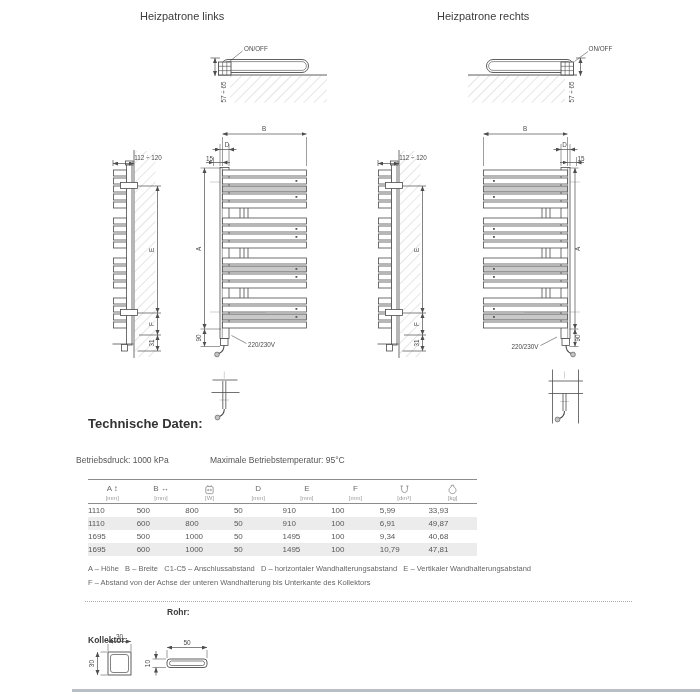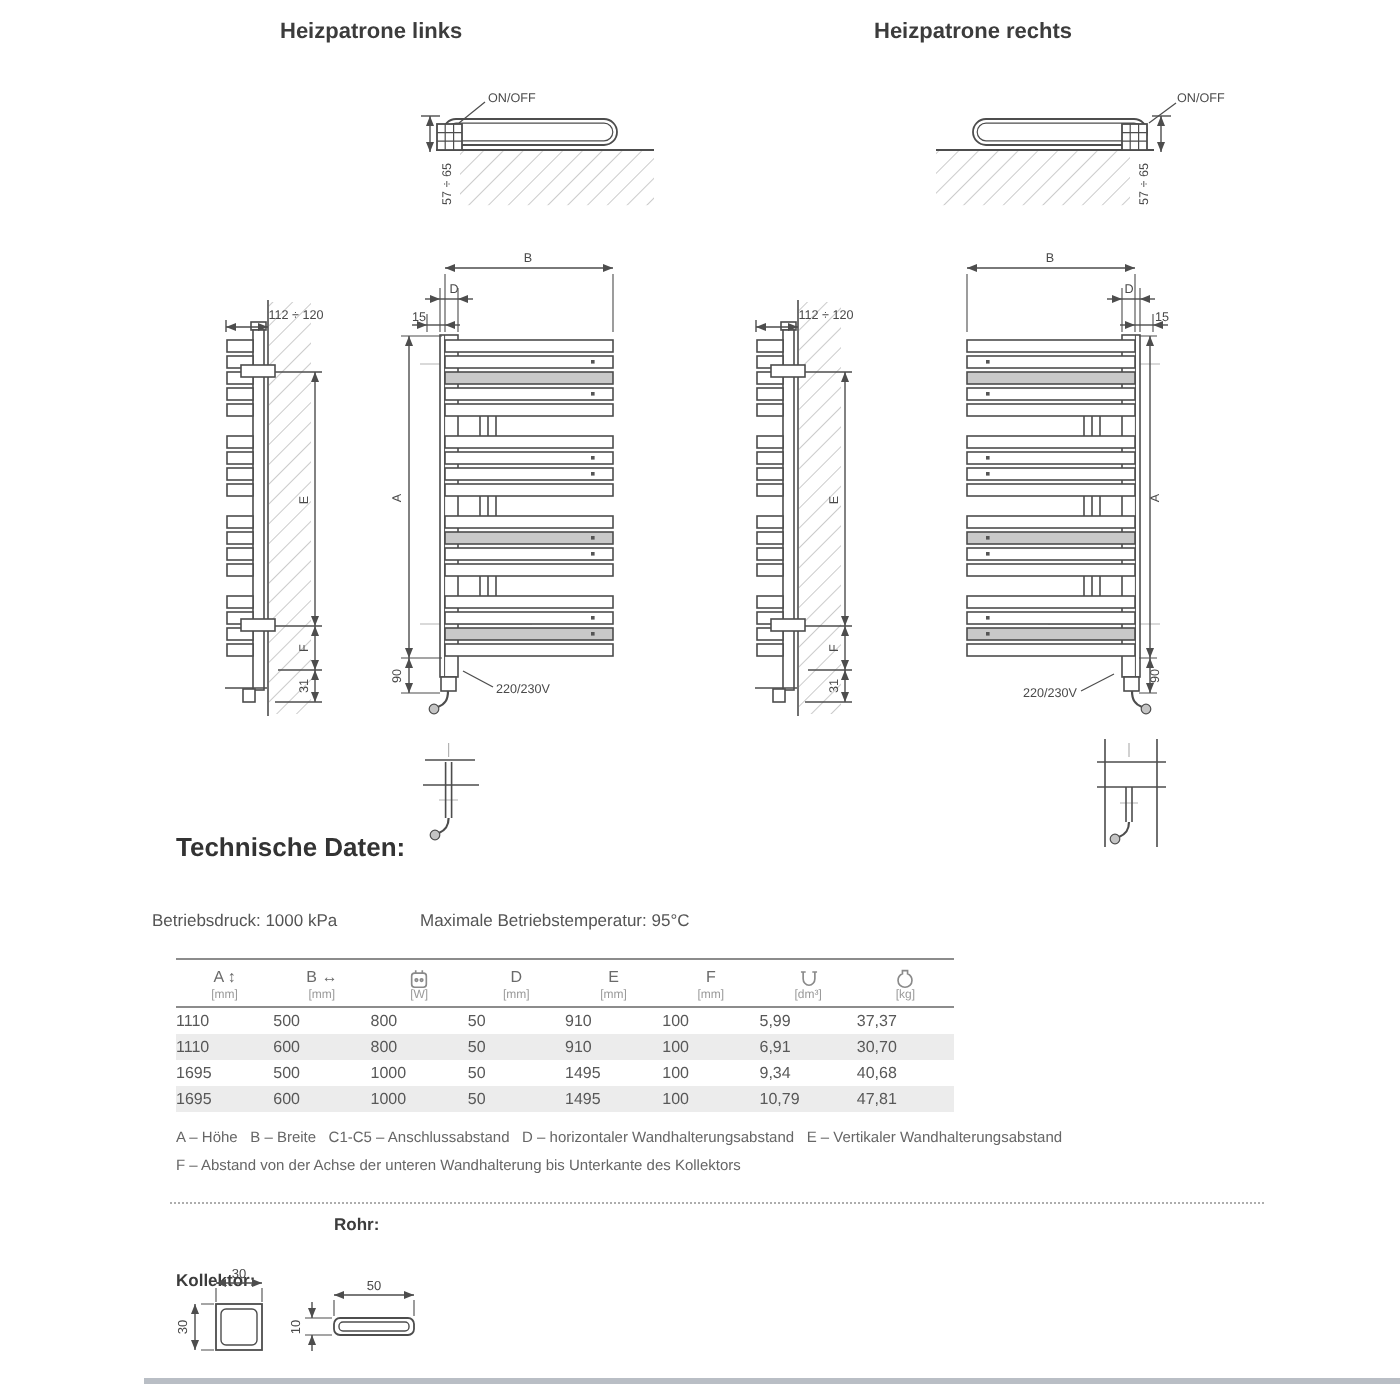--- a/index.html
+++ b/index.html
@@ -1,19 +1,19 @@
 <!DOCTYPE html>
 <html><head>
 <meta charset="utf-8">
 <style>
   html,body{margin:0;padding:0;}
   body{width:700px;height:700px;background:#ffffff;position:relative;overflow:hidden;
        font-family:"Liberation Sans",sans-serif;}
   .abs{position:absolute;}
-  .sec-title{font-size:11px;font-weight:bold;color:#3c3c3c;padding-left:28px;}
+  .sec-title{font-size:11px;font-weight:normal;color:#3c3c3c;padding-left:28px;}
   svg{display:block;}
   svg text{font-family:"Liberation Sans",sans-serif;fill:#4a4a4a;font-size:6.3px;}
   .tech-heading{font-size:13px;font-weight:bold;color:#333;}
   .info{font-size:8.5px;color:#555;}
   table.tech{border-collapse:collapse;table-layout:fixed;width:389px;border-top:1px solid #8c8c8c;}
   table.tech thead tr{border-bottom:1px solid #8c8c8c;}
   table.tech th{font-weight:normal;padding:3px 0 2px;vertical-align:bottom;}
   .col-label{display:block;font-size:8px;color:#6a6a6a;height:12px;line-height:12px;text-align:center;}
   .col-unit{display:block;font-size:6px;color:#9a9a9a;text-align:center;}
   .hdr-icon{display:block;margin:0 auto;height:11px;width:11px;}
@@ -382,31 +382,31 @@
   </thead>
   <tbody>
     <tr>
       <td>1110</td>
         <td>500</td>
         <td>800</td>
         <td>50</td>
         <td>910</td>
         <td>100</td>
         <td>5,99</td>
-        <td>37,37</td>
+        <td>33,93</td>
     </tr>
     <tr>
       <td>1110</td>
         <td>600</td>
         <td>800</td>
         <td>50</td>
         <td>910</td>
         <td>100</td>
         <td>6,91</td>
-        <td>30,70</td>
+        <td>49,87</td>
     </tr>
     <tr>
       <td>1695</td>
         <td>500</td>
         <td>1000</td>
         <td>50</td>
         <td>1495</td>
         <td>100</td>
         <td>9,34</td>
         <td>40,68</td>

